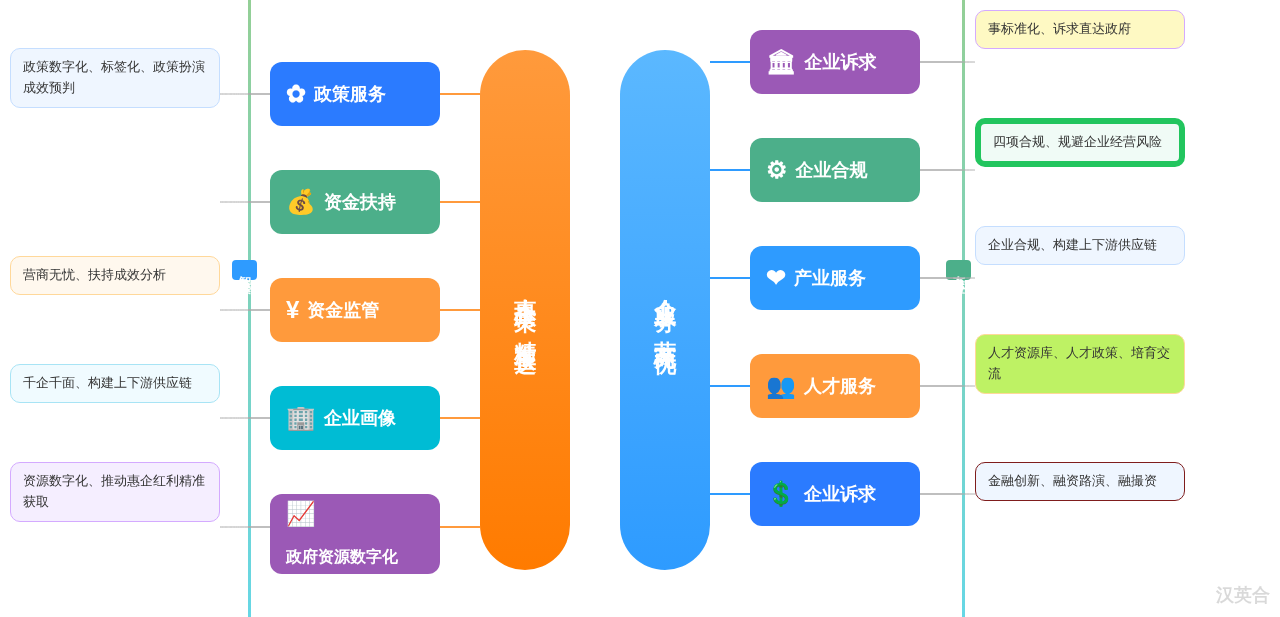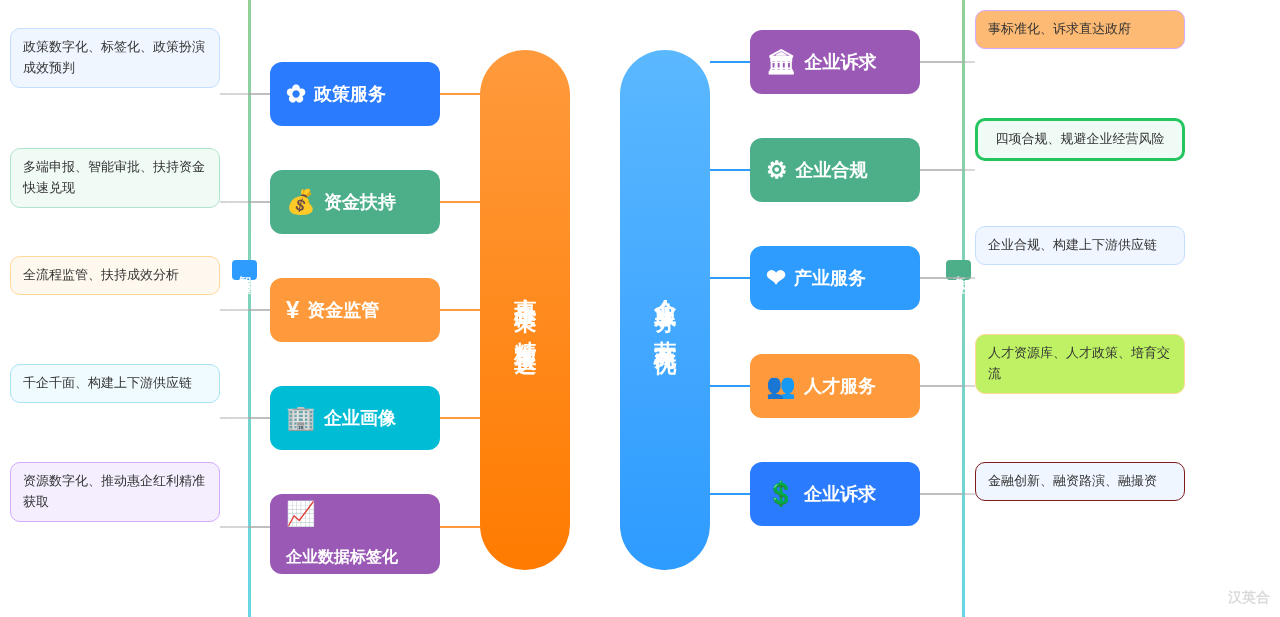--- a/index.html
+++ b/index.html
@@ -125,40 +125,40 @@
       position: absolute;
       left: 10px;
       border-radius: 10px;
       padding: 8px 12px;
       font-size: 13px;
       line-height: 1.6;
       color: #333;
       width: 210px;
     }
 
-    .ld1 { top: 28px; background: #EFF6FF; border: 1px solid #C5DEFF; }
+    .ld1 { top: 48px; background: #EFF6FF; border: 1px solid #C5DEFF; }
     .ld2 { top: 148px; background: #F0FBF6; border: 1px solid #B2E4CC; }
     .ld3 { top: 256px; background: #FFF8EE; border: 1px solid #FFD89A; }
     .ld4 { top: 364px; background: #F0FBFF; border: 1px solid #A8E4F5; }
     .ld5 { top: 462px; background: #F5EEFF; border: 1px solid #D4AAFF; }
 
     
     .right-desc {
       position: absolute;
       left: 975px;
       border-radius: 10px;
       padding: 8px 12px;
       font-size: 13px;
       line-height: 1.6;
       color: #333;
       width: 210px;
     }
 
-    .rd1 { top: 10px; background: #fdba74; border: 1px solid #D4AAFF; }
-    .rd2 { top: 118px; background: #F0FBF6; border: 3px solid #22c55e; text-align: center; }
+    .rd1 { top: 10px; background: #fef9c3; border: 1px solid #D4AAFF; }
+    .rd2 { top: 118px; background: #F0FBF6; border: 6px solid #22c55e; }
     .rd3 { top: 226px; background: #EFF6FF; border: 1px solid #C5DEFF; }
     .rd4 { top: 334px; background: #bef264; border: 1px solid #FFD89A; }
     .rd5 { top: 462px; background: #EFF6FF; border: 1px solid #7f1d1d; }
 
     
     .vline-left {
       position: absolute;
       left: 248px;
       top: 0;
       width: 3px;
@@ -215,21 +215,21 @@
       border-radius: 4px;
       font-weight: bold;
       letter-spacing: 2px;
     }
 
     
     .watermark {
       position: absolute;
       bottom: 10px;
       right: 10px;
-      font-size: 14px;
+      font-size: 18px;
       color: rgba(0,0,0,0.15);
       font-weight: bold;
     }
   </style>
 </head>
 <body>
 
 <div class="diagram-container">
 
   <div class="vline-left"></div>
@@ -301,21 +301,21 @@
   <div class="left-box lb3">
     <span class="icon">¥</span>
     <span>资金监管</span>
   </div>
   <div class="left-box lb4">
     <span class="icon">🏢</span>
     <span>企业画像</span>
   </div>
   <div class="left-box lb5" style="height:80px; align-items:center; flex-wrap:wrap;">
     <span class="icon">📈</span>
-    <span style="font-size:16px;">企业数据标签化</span>
+    <span style="font-size:16px;">政府资源数字化</span>
   </div>
 
   <div class="right-box rb1">
     <span class="icon">🏛</span>
     <span>企业诉求</span>
   </div>
   <div class="right-box rb2">
     <span class="icon">⚙</span>
     <span>企业合规</span>
   </div>
@@ -328,25 +328,22 @@
     <span>人才服务</span>
   </div>
   <div class="right-box rb5">
     <span class="icon">💲</span>
     <span>企业诉求</span>
   </div>
 
   <div class="left-desc ld1">
     <span>政策数字化、标签化、政策扮演成效预判</span>
   </div>
-  <div class="left-desc ld2">
-    <span>多端申报、智能审批、扶持资金快速兑现</span>
-  </div>
   <div class="left-desc ld3">
-    <span>全流程监管、扶持成效分析</span>
+    <span>营商无忧、扶持成效分析</span>
   </div>
   <div class="left-desc ld4">
     <span>千企千面、构建上下游供应链</span>
   </div>
   <div class="left-desc ld5">
     <span>资源数字化、推动惠企红利精准获取</span>
   </div>
 
   <div class="right-desc rd1">
     <span>事标准化、诉求直达政府</span>

